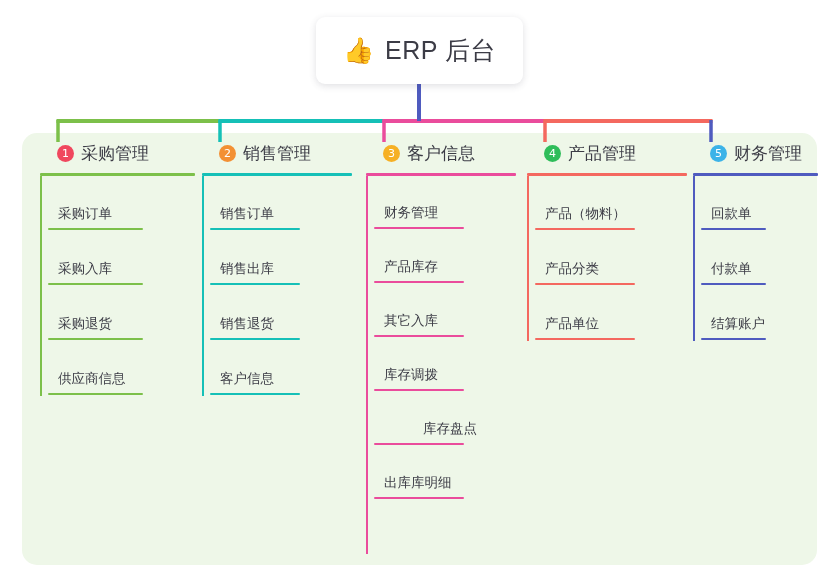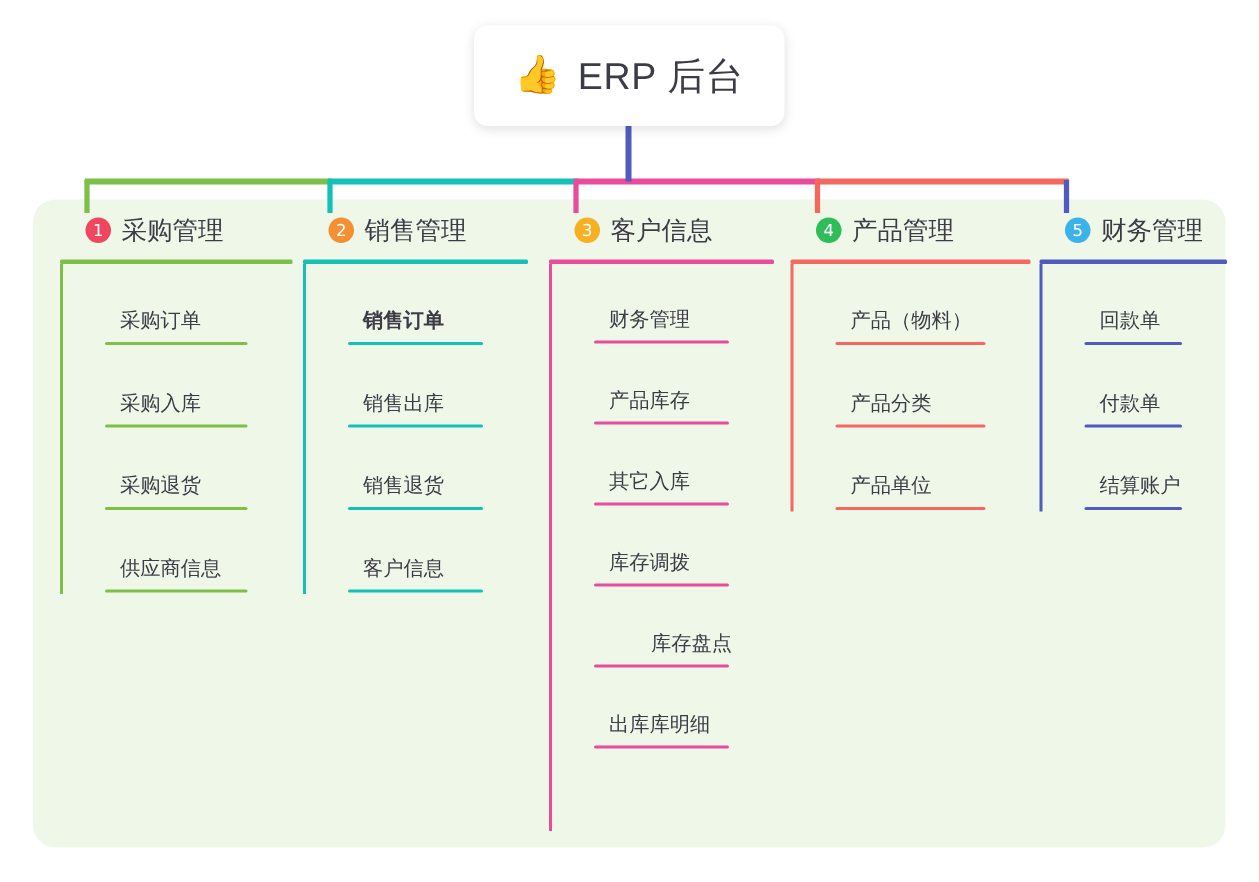--- a/index.html
+++ b/index.html
@@ -98,21 +98,21 @@
     color: #3c3c46;
     white-space: nowrap;
   }
   .col-rule {
     height: 3px;
     margin-top: 6px;
     border-radius: 1px;
   }
   .leaf-list {
     position: relative;
-    padding-left: 30px;
+    padding-left: 8px;
     box-sizing: border-box;
   }
   .spine {
     position: absolute;
     left: 0px;
     top: 0px;
     width: 2px;
   }
   .leaf {
     position: relative;
@@ -184,21 +184,21 @@
         </div>
       </div>
       <div class="column" style="left: 202px; width: 150px;">
         <div class="col-header">
           <span class="badge" style="background: rgb(243, 144, 52);">2</span>
           <span class="col-title">销售管理</span>
         </div>
         <div class="col-rule" style="background: rgb(21, 192, 183); width: 150px;"></div>
         <div class="leaf-list">
           <div class="spine" style="background: rgb(21, 192, 183); height: 220px;"></div>
-          <div class="leaf" style="height: 55px; padding-top: 29px; font-weight: bold;">
+          <div class="leaf" style="height: 55px; padding-top: 29px;">
             <span class="leaf-label">销售订单</span>
             <div class="leaf-rule" style="background: rgb(21, 192, 183); width: 90px;"></div>
           </div>
           <div class="leaf" style="height: 55px; padding-top: 29px;">
             <span class="leaf-label">销售出库</span>
             <div class="leaf-rule" style="background: rgb(21, 192, 183); width: 90px;"></div>
           </div>
           <div class="leaf" style="height: 55px; padding-top: 29px;">
             <span class="leaf-label">销售退货</span>
             <div class="leaf-rule" style="background: rgb(21, 192, 183); width: 90px;"></div>

